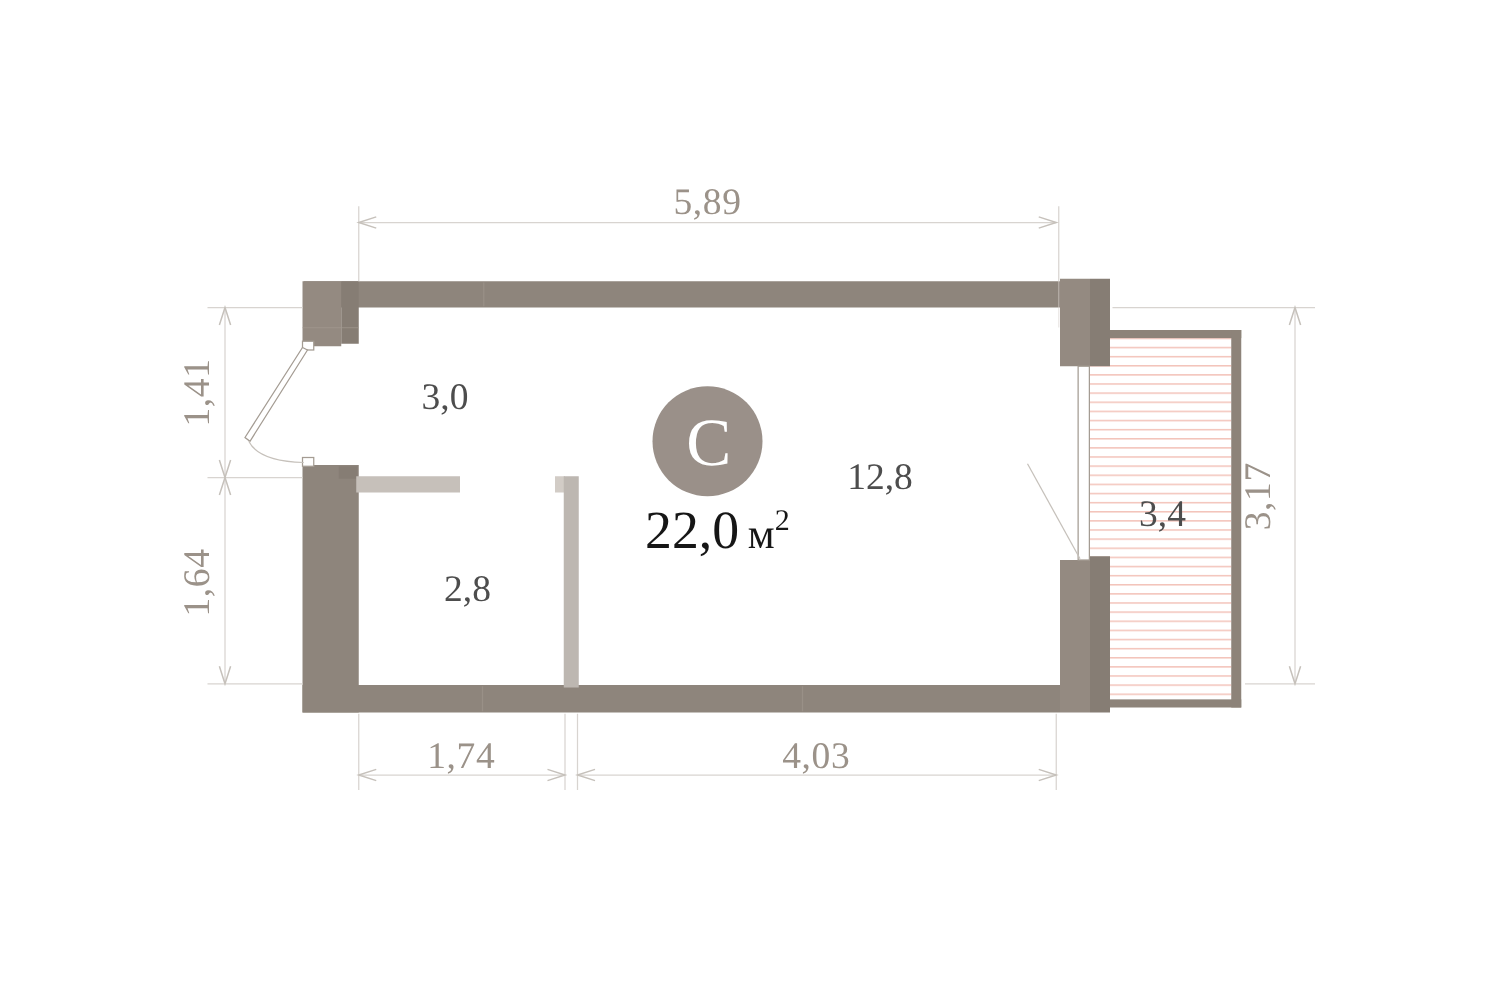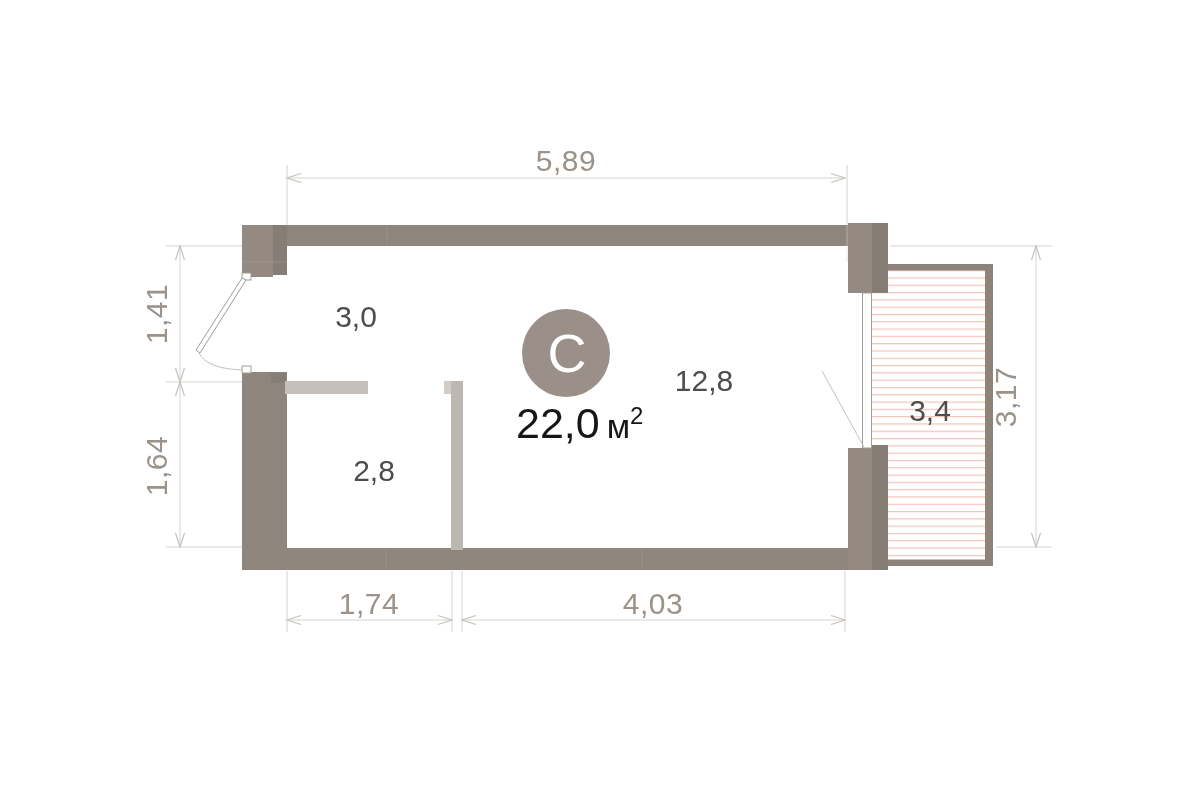--- a/index.html
+++ b/index.html
@@ -7,21 +7,21 @@
     --c-wall:#8e857c; --c-wall_light:#948a81; --c-wall_dark:#867d74;
     --c-partition:#c6c0ba; --c-partition_light:#d2ccc6; --c-partition_dark:#bdb7b1;
     --c-balcony_border:#8d8379; --c-hatch:#f3c3ba;
     --c-dim_line:#d8d4d0; --c-dim_arrow:#c6c1bb; --c-dim_text:#9b9289;
     --c-room_text:#4d4d4d; --c-area_text:#161616;
     --c-badge:#9a9089; --c-badge_text:#ffffff; --c-seam:#a39a91;
     --c-door:#a49c93;
   }
   html,body{margin:0;padding:0;background:var(--c-bg);}
   .stage{position:relative;width:1200px;height:786px;background:var(--c-bg);
-         font-family:Liberation Sans, sans-serif;}
+         font-family:Liberation Serif, serif;}
   svg{position:absolute;left:0;top:0;}
   .wall{fill:var(--c-wall);}
   .wall-light{fill:var(--c-wall_light);}
   .wall-dark{fill:var(--c-wall_dark);}
   .seam{stroke:var(--c-seam);stroke-width:1;opacity:.55;}
   .partition{fill:var(--c-partition);}
   .partition-light{fill:var(--c-partition_light);}
   .partition-dark{fill:var(--c-partition_dark);}
   .balc-border{fill:var(--c-balcony_border);}
   .hatch-line{stroke:var(--c-hatch);stroke-width:1.2;}

